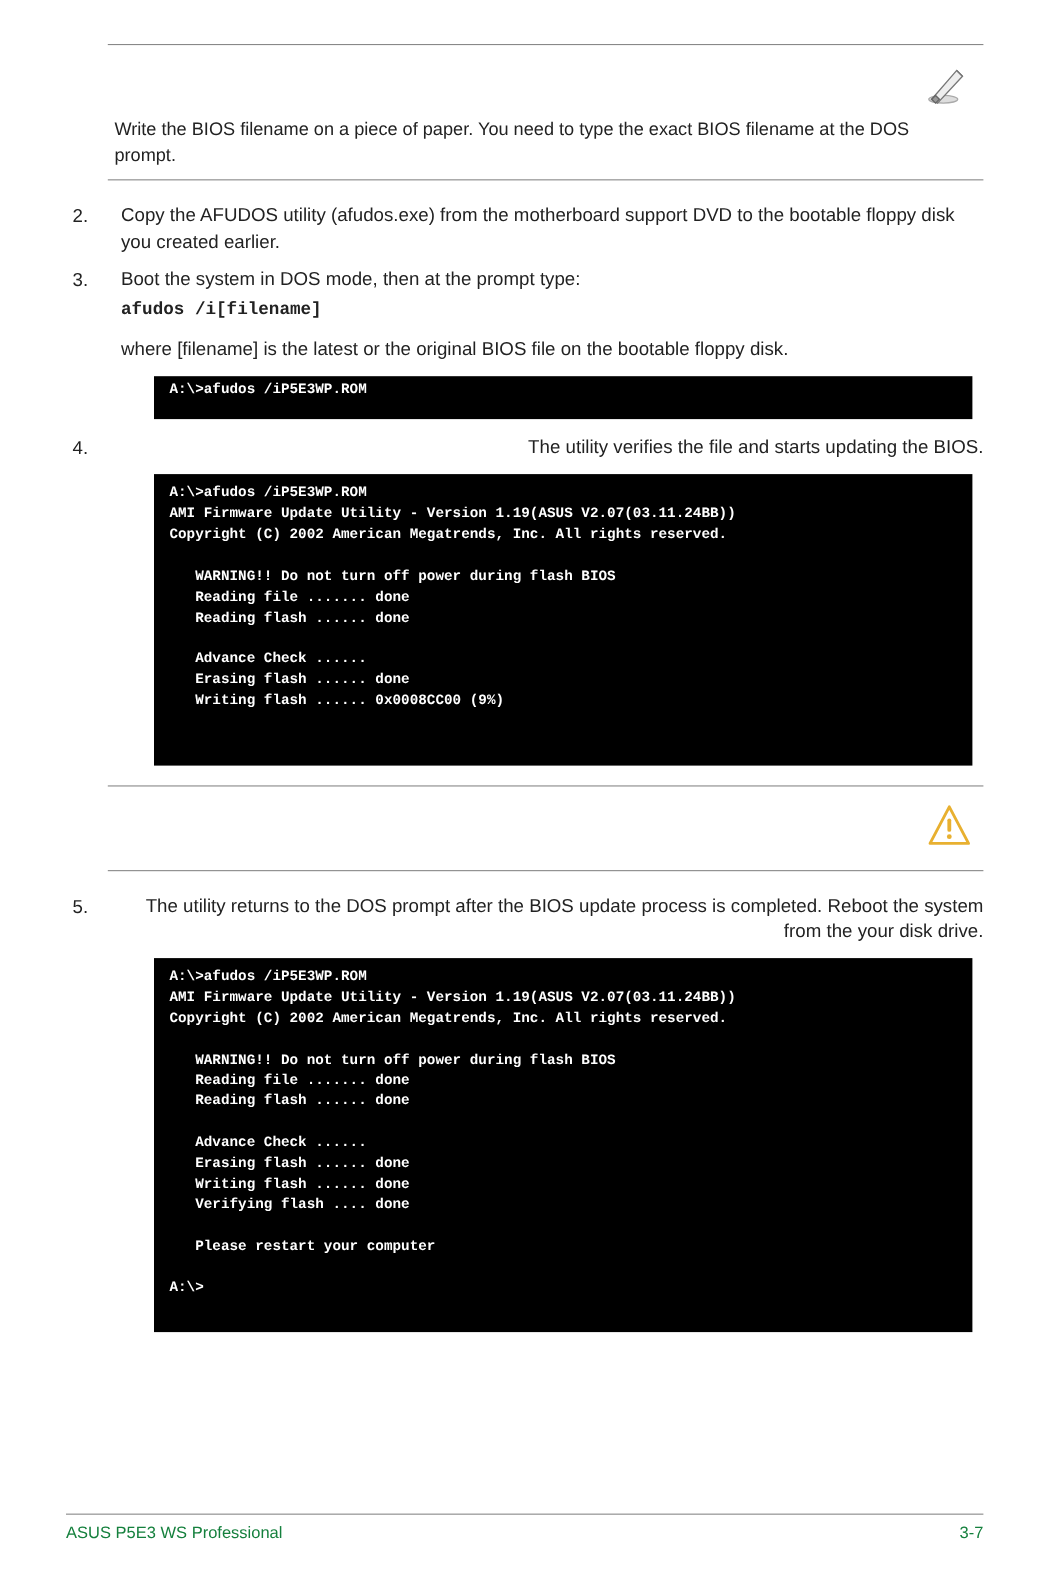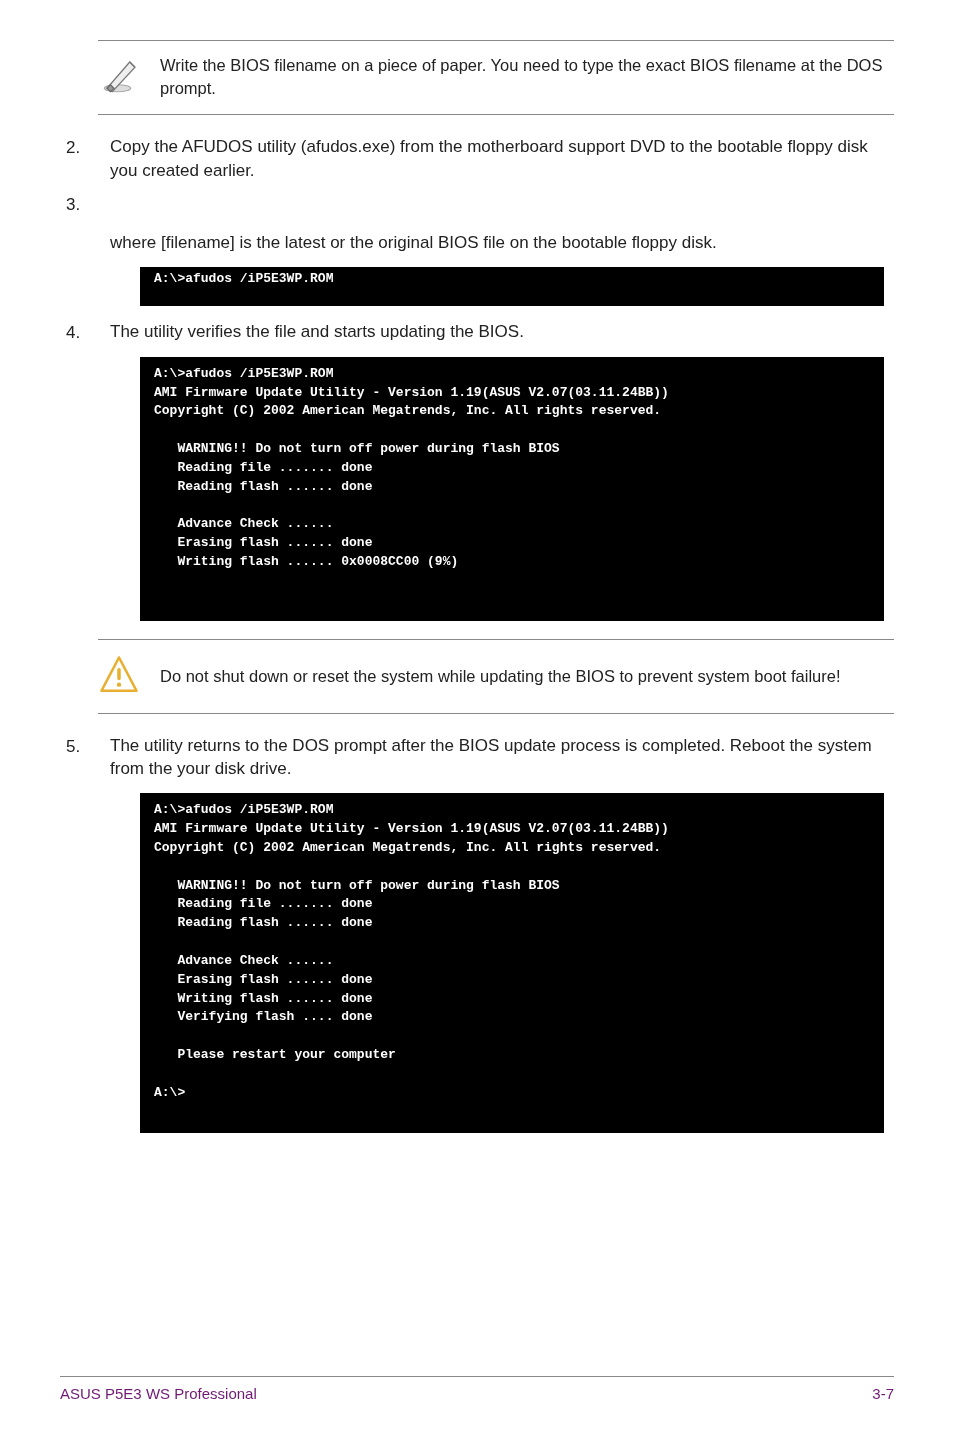--- a/index.html
+++ b/index.html
@@ -10,25 +10,26 @@
     width: 954px;
     height: 1438px;
     padding: 40px 60px 30px 60px;
     position: relative;
     font-size: 17px;
     line-height: 1.4;
   }
 
   .note-block {
     display: flex;
-    align-items: center;
+    align-items: flex-end;
     margin: 0 0 20px 38px;
     padding: 10px 10px 10px 0;
     border-top: 1px solid #888;
     border-bottom: 1px solid #888;
+    flex-direction: column;
   }
   .note-block .icon-col {
     flex: 0 0 56px;
     display: flex;
     align-items: center;
     justify-content: flex-start;
     padding-top: 4px;
   }
   .note-block .text-col {
     flex: 1;
@@ -93,33 +94,33 @@
 
   .step-single {
     display: flex;
     margin: 4px 0 12px 0;
   }
   .step-single .num {
     flex: 0 0 50px;
     padding-left: 6px;
     padding-top: 1px;
   }
-  .step-single .body { flex: 1; }
+  .step-single .body { flex: 1; text-align: right; }
 
   .footer {
     position: absolute;
     bottom: 34px;
     left: 60px;
     right: 60px;
     border-top: 1px solid #888;
     padding-top: 6px;
     display: flex;
     justify-content: space-between;
     font-size: 15px;
-    color: #701a75;
+    color: #15803d;
   }
 </style>
 </head>
 <body>
 
 <div class="note-block">
   <div class="icon-col">
     <span class="pencil-icon">
       <svg viewBox="0 0 48 48">
         <g fill="none" stroke="#888" stroke-width="1.4">
@@ -135,20 +136,22 @@
 </div>
 
 <ol class="steps">
   <li>
     <div class="num">2.</div>
     <div class="body">Copy the AFUDOS utility (afudos.exe) from the motherboard support DVD to the bootable floppy disk you created earlier.</div>
   </li>
   <li>
     <div class="num">3.</div>
     <div class="body">
+      <div>Boot the system in DOS mode, then at the prompt type:</div>
+      <div class="mono" style="margin-top:4px;">afudos /i[filename]</div>
     </div>
   </li>
 </ol>
 
 <div class="sub-after">where [filename] is the latest or the original BIOS file on the bootable floppy disk.</div>
 
 <div class="terminal-slim">A:\&gt;afudos /iP5E3WP.ROM</div>
 
 <div class="step-single">
   <div class="num">4.</div>
@@ -172,21 +175,20 @@
 <div class="note-block">
   <div class="icon-col">
     <span class="warning-icon">
       <svg viewBox="0 0 48 48">
         <path d="M24 4 L44 42 L4 42 Z" fill="none" stroke="#e8b030" stroke-width="3" stroke-linejoin="round"></path>
         <rect x="22" y="16" width="4" height="14" rx="2" fill="#e8b030"></rect>
         <circle cx="24" cy="35" r="2.5" fill="#e8b030"></circle>
       </svg>
     </span>
   </div>
-  <div class="text-col">Do not shut down or reset the system while updating the BIOS to prevent system boot failure!</div>
 </div>
 
 <div class="step-single">
   <div class="num">5.</div>
   <div class="body">The utility returns to the DOS prompt after the BIOS update process is completed. Reboot the system from the your disk drive.</div>
 </div>
 
 <div class="terminal">A:\&gt;afudos /iP5E3WP.ROM
 AMI Firmware Update Utility - Version 1.19(ASUS V2.07(03.11.24BB))
 Copyright (C) 2002 American Megatrends, Inc. All rights reserved.

